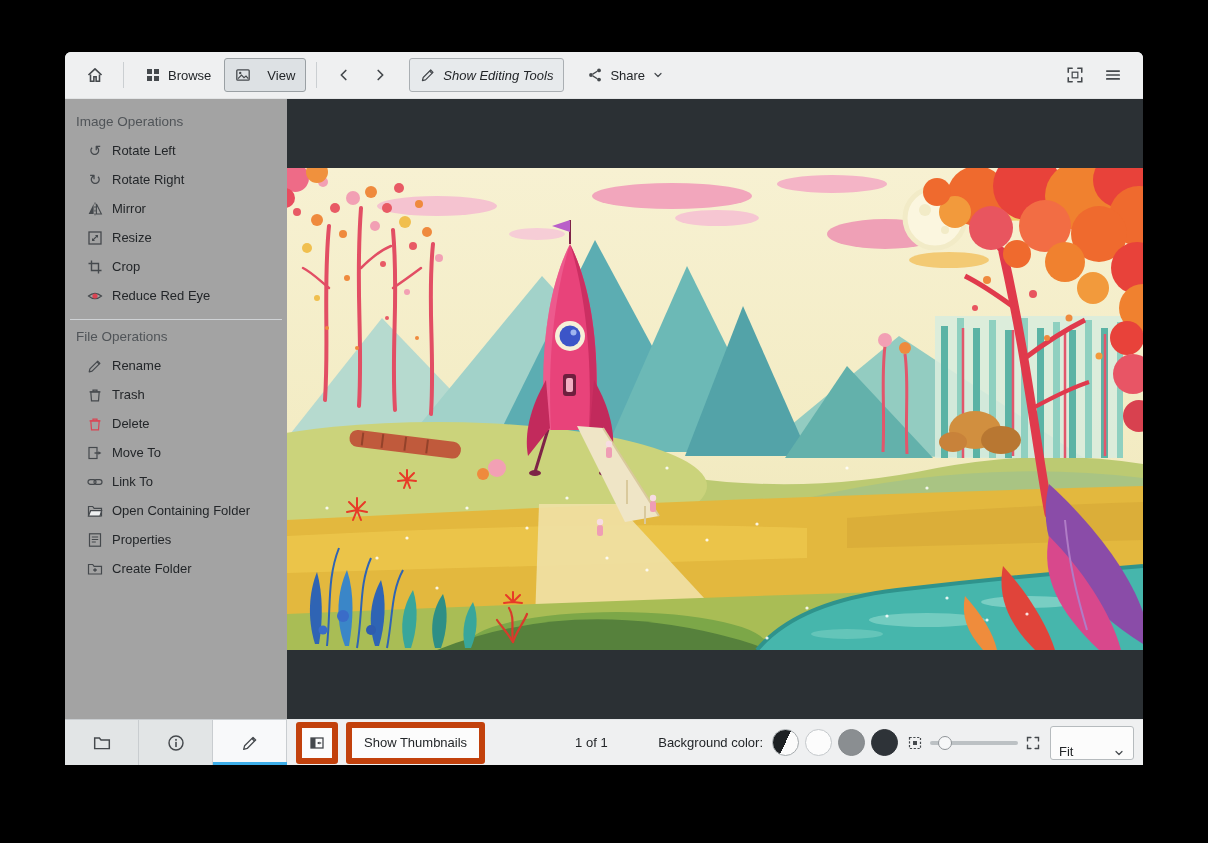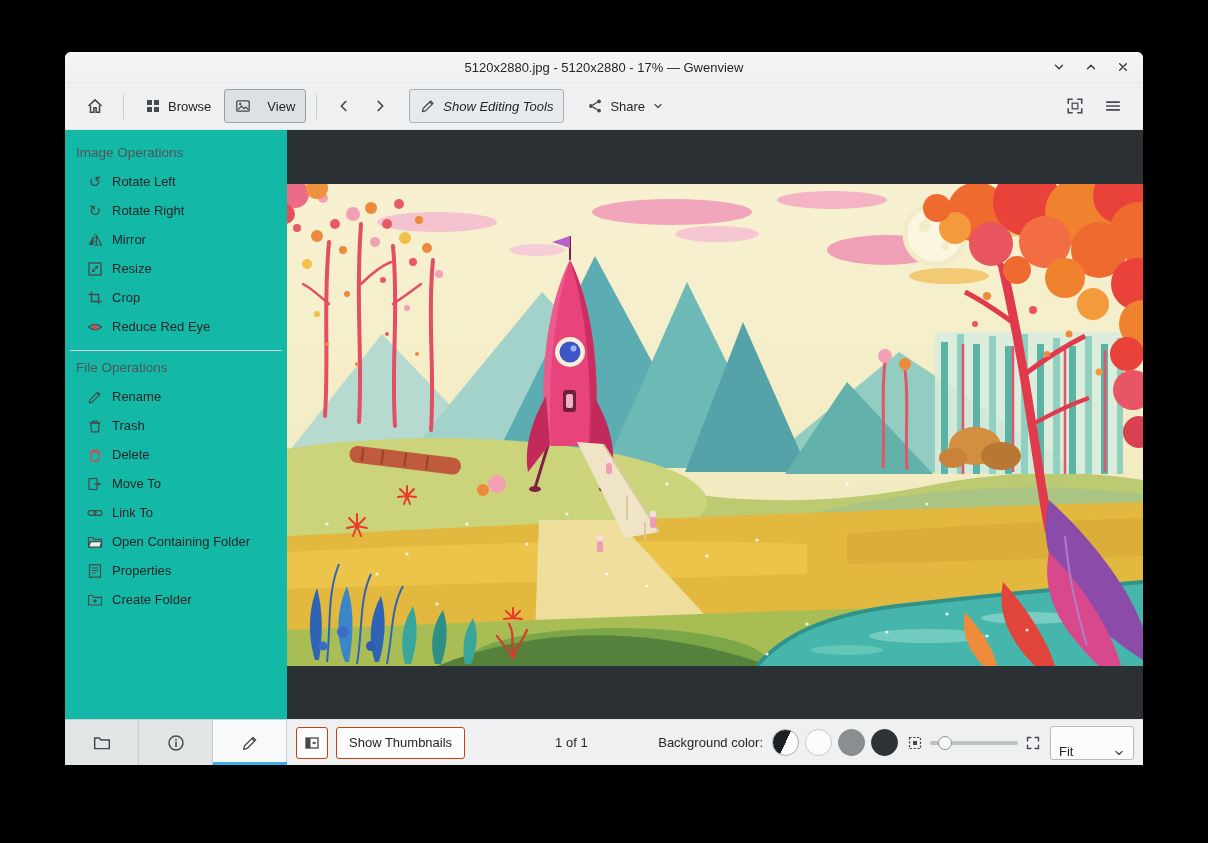--- a/index.html
+++ b/index.html
@@ -36,39 +36,39 @@
   }
   .tbtn.icon-only{padding:0 8px;}
   .tbtn.checked{background:#dde1e4;border-color:#9aa0a4;gap:16px;}
   .tbtn.checked-light{background:#e7eaec;border-color:#aaafb3;}
   .tsep{width:1px;height:26px;background:#cbcfd2;margin:0 8px;flex:0 0 1px;}
   .t-spacer{flex:1;}
   .ic{width:16px;height:16px;display:block;}
   .ic18{width:18px;height:18px;display:block;}
   
   .main{flex:1;display:flex;min-height:0;}
-  .sidebar{flex:0 0 222px;width:222px;background:#14b8a6;padding-top:6px;overflow:hidden;}
+  .sidebar{flex:0 0 222px;width:222px;background:#a3a3a3;padding-top:6px;overflow:hidden;}
   .section-title{margin:9px 10px 7px 11px;font-size:13.5px;color:#505458;}
   .op-item{height:29px;display:flex;align-items:center;gap:9px;padding:0 10px 0 22px;color:#232629;}
   .op-item .oicon{flex:0 0 16px;width:16px;height:16px;}
   .op-item.indent{padding-left:47px;}
   .op-item .chev{margin-left:auto;margin-right:8px;}
   .gicon{flex:0 0 16px;width:16px;height:16px;text-align:center;font-size:15px;line-height:16px;color:#45494d;font-family:"DejaVu Sans",sans-serif;}
   .divider{height:1px;background:#cfd2d5;margin:9px 5px;}
   .canvas{flex:1;background:#2b3034;display:flex;align-items:center;justify-content:center;min-width:0;}
   .image-frame{width:856px;height:482px;}
   .image-frame svg{display:block;width:856px;height:482px;}
   
   .bottom{flex:0 0 46px;display:flex;min-height:0;}
   .side-tabs{flex:0 0 222px;width:222px;display:flex;position:relative;}
   .stab{flex:1;display:flex;align-items:center;justify-content:center;background:#e2e5e6;border-top:1px solid #c9cdd0;border-right:1px solid #c9cdd0;}
   .stab.active{background:#f8f9fa;}
   .active-underline{position:absolute;left:148px;bottom:0;width:74px;height:3px;background:#3daee9;}
   .statusbar{flex:1;display:flex;align-items:center;gap:8px;padding:0 9px;background:#eff0f1;border-top:1px solid #e4e6e7;}
-  .sbtn{background:#fcfcfc;border:1px solid #c2410c;border-radius:3px;height:30px;display:flex;align-items:center;justify-content:center;padding:0 12px;color:#232629;white-space:nowrap;}
+  .sbtn{background:#fcfcfc;border:6px solid #c2410c;border-radius:3px;height:30px;display:flex;align-items:center;justify-content:center;padding:0 12px;color:#232629;white-space:nowrap;}
   .sbtn.square{width:30px;flex:0 0 30px;padding:0;}
   .page-indicator{margin-left:82px;color:#232629;}
   .right-cluster{margin-left:auto;display:flex;align-items:center;gap:9px;}
   .swatches{display:flex;gap:6px;align-items:center;}
   .swatch{width:27px;height:27px;border-radius:50%;border:1px solid #a6abae;box-sizing:border-box;}
   .swatch.split{background:linear-gradient(115deg,#1d2023 50%,#fbfbfb 50%);}
   .swatch.white{background:#fcfcfc;border-color:#c4c8cb;}
   .swatch.gray{background:#8a8e91;border-color:#85898c;}
   .swatch.dark{background:#2e3338;border-color:#2e3338;}
   .zoom-group{display:flex;align-items:center;gap:7px;}
@@ -76,40 +76,20 @@
   .slider .track{position:absolute;top:8px;left:0;right:0;height:4px;border-radius:2px;background:#bcc1c4;}
   .slider .handle{position:absolute;top:3px;left:8px;width:14px;height:14px;border-radius:50%;background:#f6f7f8;border:1px solid #8f9498;box-sizing:border-box;}
   .dropdown{width:84px;height:34px;background:#fcfcfc;border:1px solid #b6bbbe;border-radius:3px;display:flex;align-items:flex-end;gap:6px;padding:0 8px;box-sizing:border-box;}
   .dropdown .dd-label{flex:1;}
 </style>
 </head>
 <body>
 
 <div class="window">
 
-  <div class="titlebar">
-    <span class="title">5120x2880.jpg - 5120x2880 - 17% — Gwenview</span>
-    <div class="win-controls">
-      <span class="wbtn">
-        <svg viewBox="0 0 16 16">
-            <path d="M4 6 8 10l4-4" fill="none" stroke="#33363a" stroke-width="1.5" stroke-linecap="round" stroke-linejoin="round"></path>
-          </svg>
-      </span>
-      <span class="wbtn">
-        <svg viewBox="0 0 16 16">
-            <path d="M4 10 8 6l4 4" fill="none" stroke="#33363a" stroke-width="1.5" stroke-linecap="round" stroke-linejoin="round"></path>
-          </svg>
-      </span>
-      <span class="wbtn">
-        <svg viewBox="0 0 16 16">
-            <path d="M4.2 4.2l7.6 7.6M11.8 4.2l-7.6 7.6" fill="none" stroke="#33363a" stroke-width="1.5" stroke-linecap="round"></path>
-          </svg>
-      </span>
-    </div>
-  </div>
 
   <div class="toolbar">
     <div class="tbtn icon-only">
       <svg class="ic18" viewBox="0 0 16 16">
         <path d="M2.2 8 8 2.6 13.8 8" fill="none" stroke="#45494d" stroke-width="1.5" stroke-linejoin="round"></path>
         <path d="M4 7.6v5.9h3V9.6h2v3.9h3V7.6" fill="none" stroke="#45494d" stroke-width="1.4"></path>
       </svg>
     </div>
     <div class="tsep"></div>
     <div class="tbtn">

